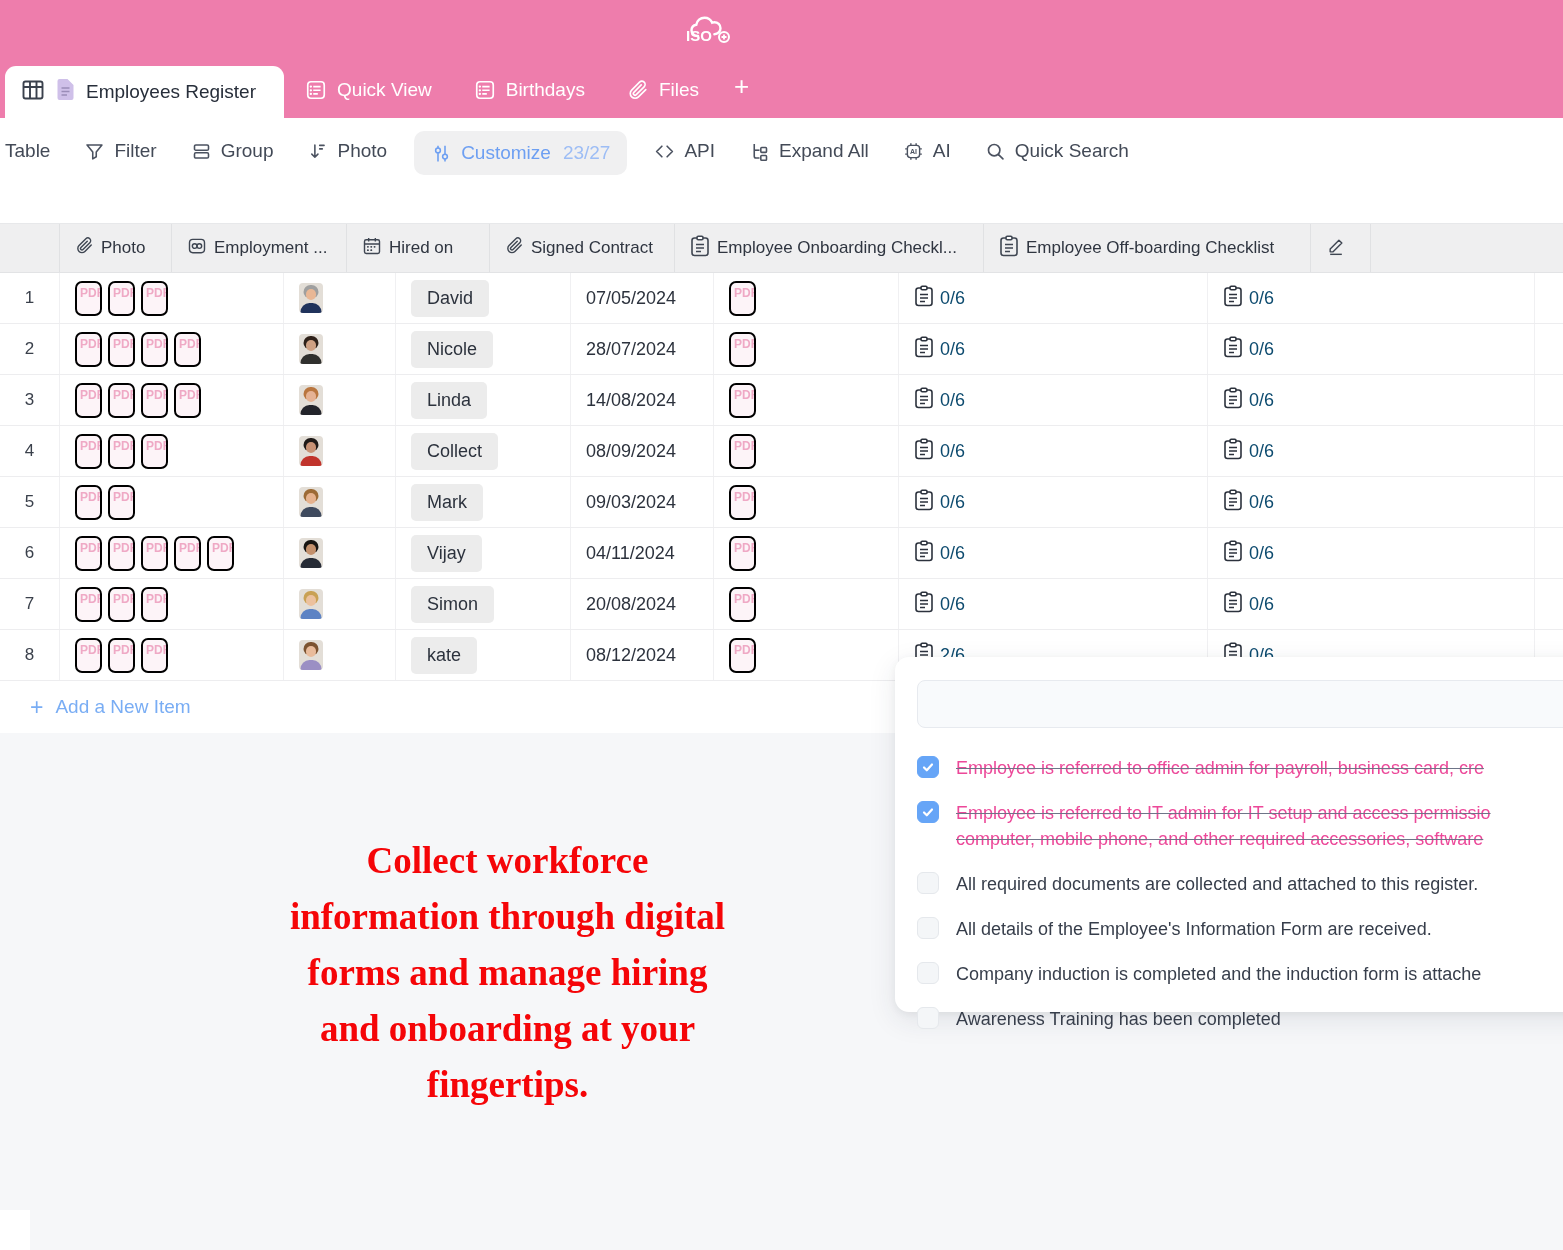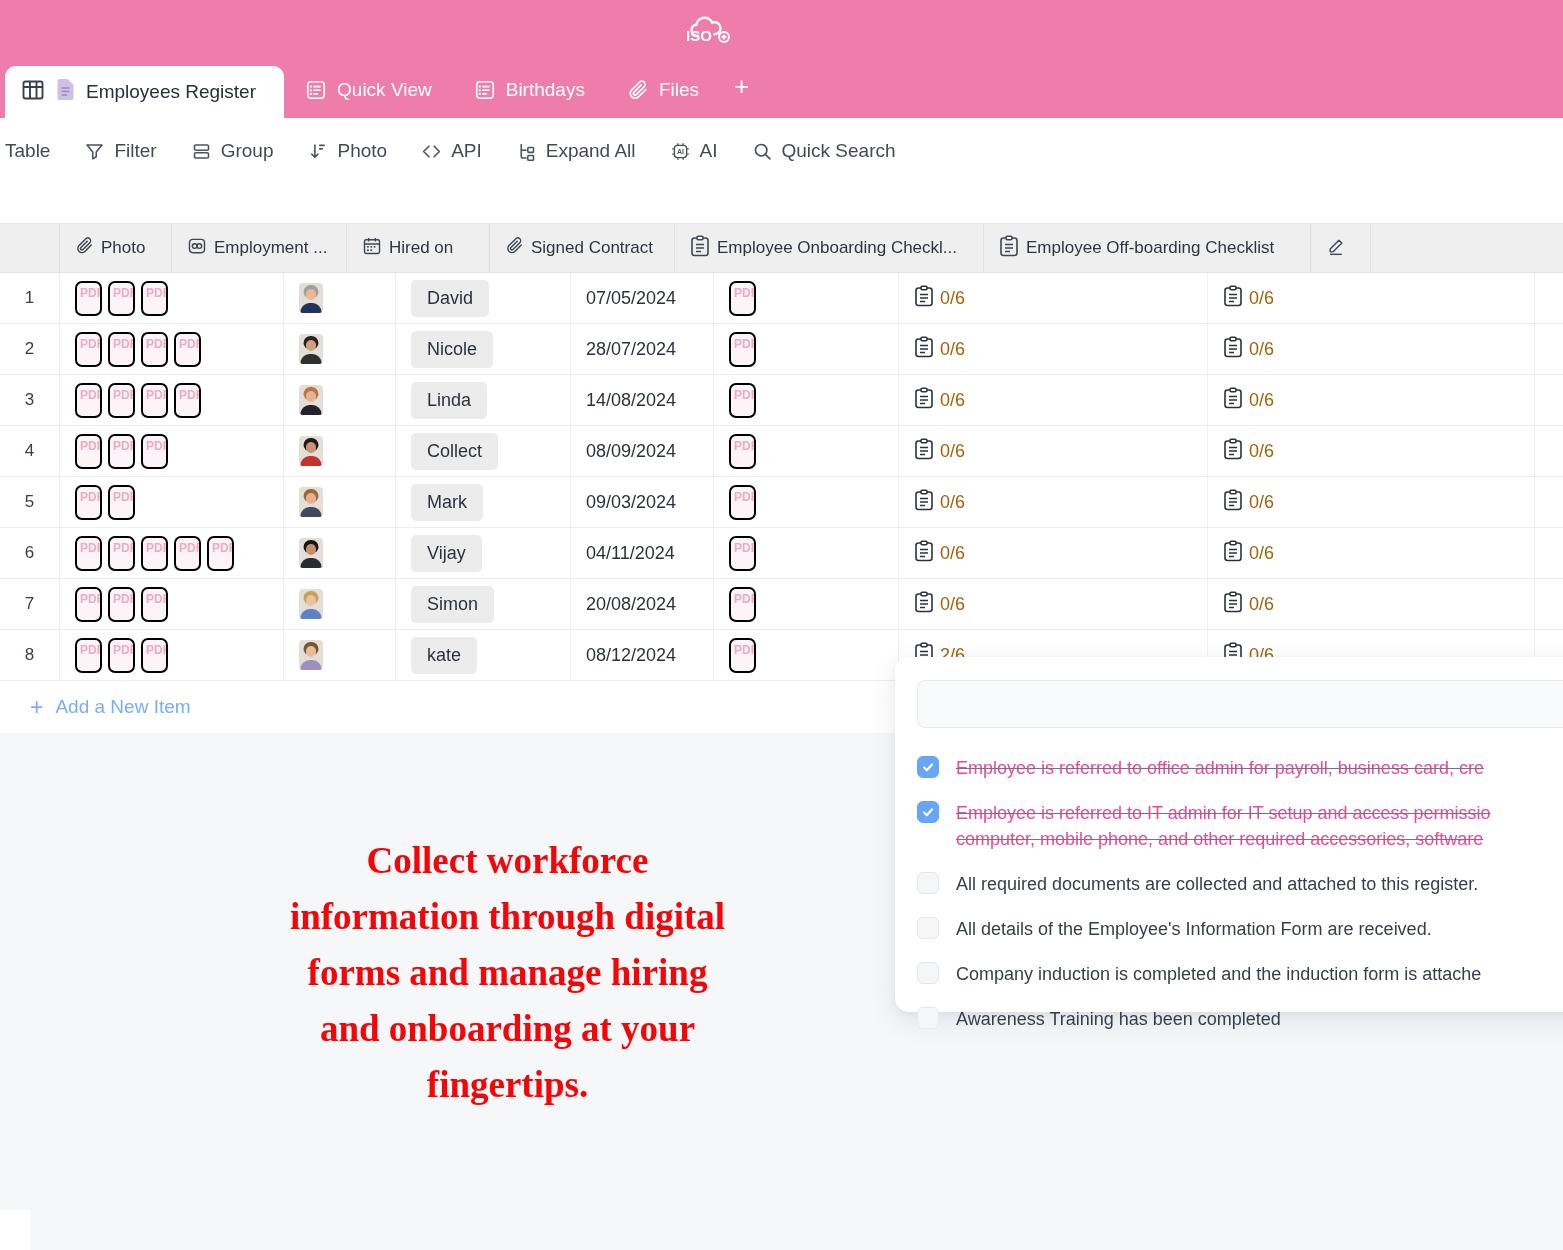--- a/index.html
+++ b/index.html
@@ -41,21 +41,21 @@
   .pdf-badge{
     flex:none;width:27px;height:35px;box-sizing:border-box;border:2px solid #000000;border-radius:7px;
     background:#fdf4f8;color:#efa9c5;font-size:12px;font-weight:bold;letter-spacing:0;
     overflow:hidden;display:flex;align-items:flex-start;padding:3px 0 0 3px;
   }
   .avatar{width:24px;height:30px;border-radius:4px;position:relative;overflow:hidden;background:#e3ded7;flex:none;}
   .avatar .hair{position:absolute;top:2px;left:50%;transform:translateX(-50%);width:15px;height:13px;border-radius:7px 7px 6px 6px;}
   .avatar .face{position:absolute;top:6px;left:50%;transform:translateX(-50%);width:10px;height:11px;border-radius:5px;}
   .avatar .torso{position:absolute;bottom:-3px;left:50%;transform:translateX(-50%);width:21px;height:13px;border-radius:9px 9px 0 0;}
   .name-chip{background:#ececec;border-radius:5px;padding:8px 16px;font-size:18px;color:#2c323d;}
-  .count-label{font-size:18px;color:#a16207;text-align:center;}
+  .count-label{font-size:18px;color:#0c4a6e;text-align:center;}
   .add-row{height:52px;display:flex;align-items:center;gap:12px;color:#79adf4;font-size:19px;padding-left:30px;background:#fff;}
   .add-row .plus{font-size:23px;}
   
   .caption{
     position:absolute;left:240px;top:833px;width:535px;text-align:center;
     color:#f50508;font-size:37px;line-height:56px;font-family:cursive;font-weight:600;
   }
   
   .popup{
     position:absolute;left:895px;top:657px;width:710px;height:355px;background:#fff;
@@ -159,20 +159,31 @@
     <span>Group</span>
   </div>
   <div class="tb-item">
     <span>
       <svg width="21" height="21" viewBox="0 0 24 24" fill="none" stroke="currentColor" stroke-width="1.8" stroke-linecap="round" stroke-linejoin="round">
         <path d="M9 4.5v14M9 18.5l-3.5-3.5M9 18.5l3.5-3.5M14.5 5h5M14.5 9h3"></path>
       </svg>
     </span>
     <span>Photo</span>
   </div>
+  <div class="tb-item tb-customize">
+    <span>
+      <svg width="21" height="21" viewBox="0 0 24 24" fill="none" stroke="currentColor" stroke-width="1.8">
+        <path d="M8 3v18M16 3v18"></path>
+        <circle cx="8" cy="8.5" r="2.7" fill="#f0f0f1"></circle>
+          <circle cx="16" cy="15.5" r="2.7" fill="#f0f0f1"></circle>
+      </svg>
+    </span>
+    <span>Customize</span>
+    <span class="count">23/27</span>
+  </div>
   <div class="tb-item">
     <span>
       <svg width="21" height="21" viewBox="0 0 24 24" fill="none" stroke="currentColor" stroke-width="1.9" stroke-linecap="round" stroke-linejoin="round">
         <path d="M9 6l-6 6 6 6M15 6l6 6-6 6"></path>
       </svg>
     </span>
     <span>API</span>
   </div>
   <div class="tb-item">
     <span>

